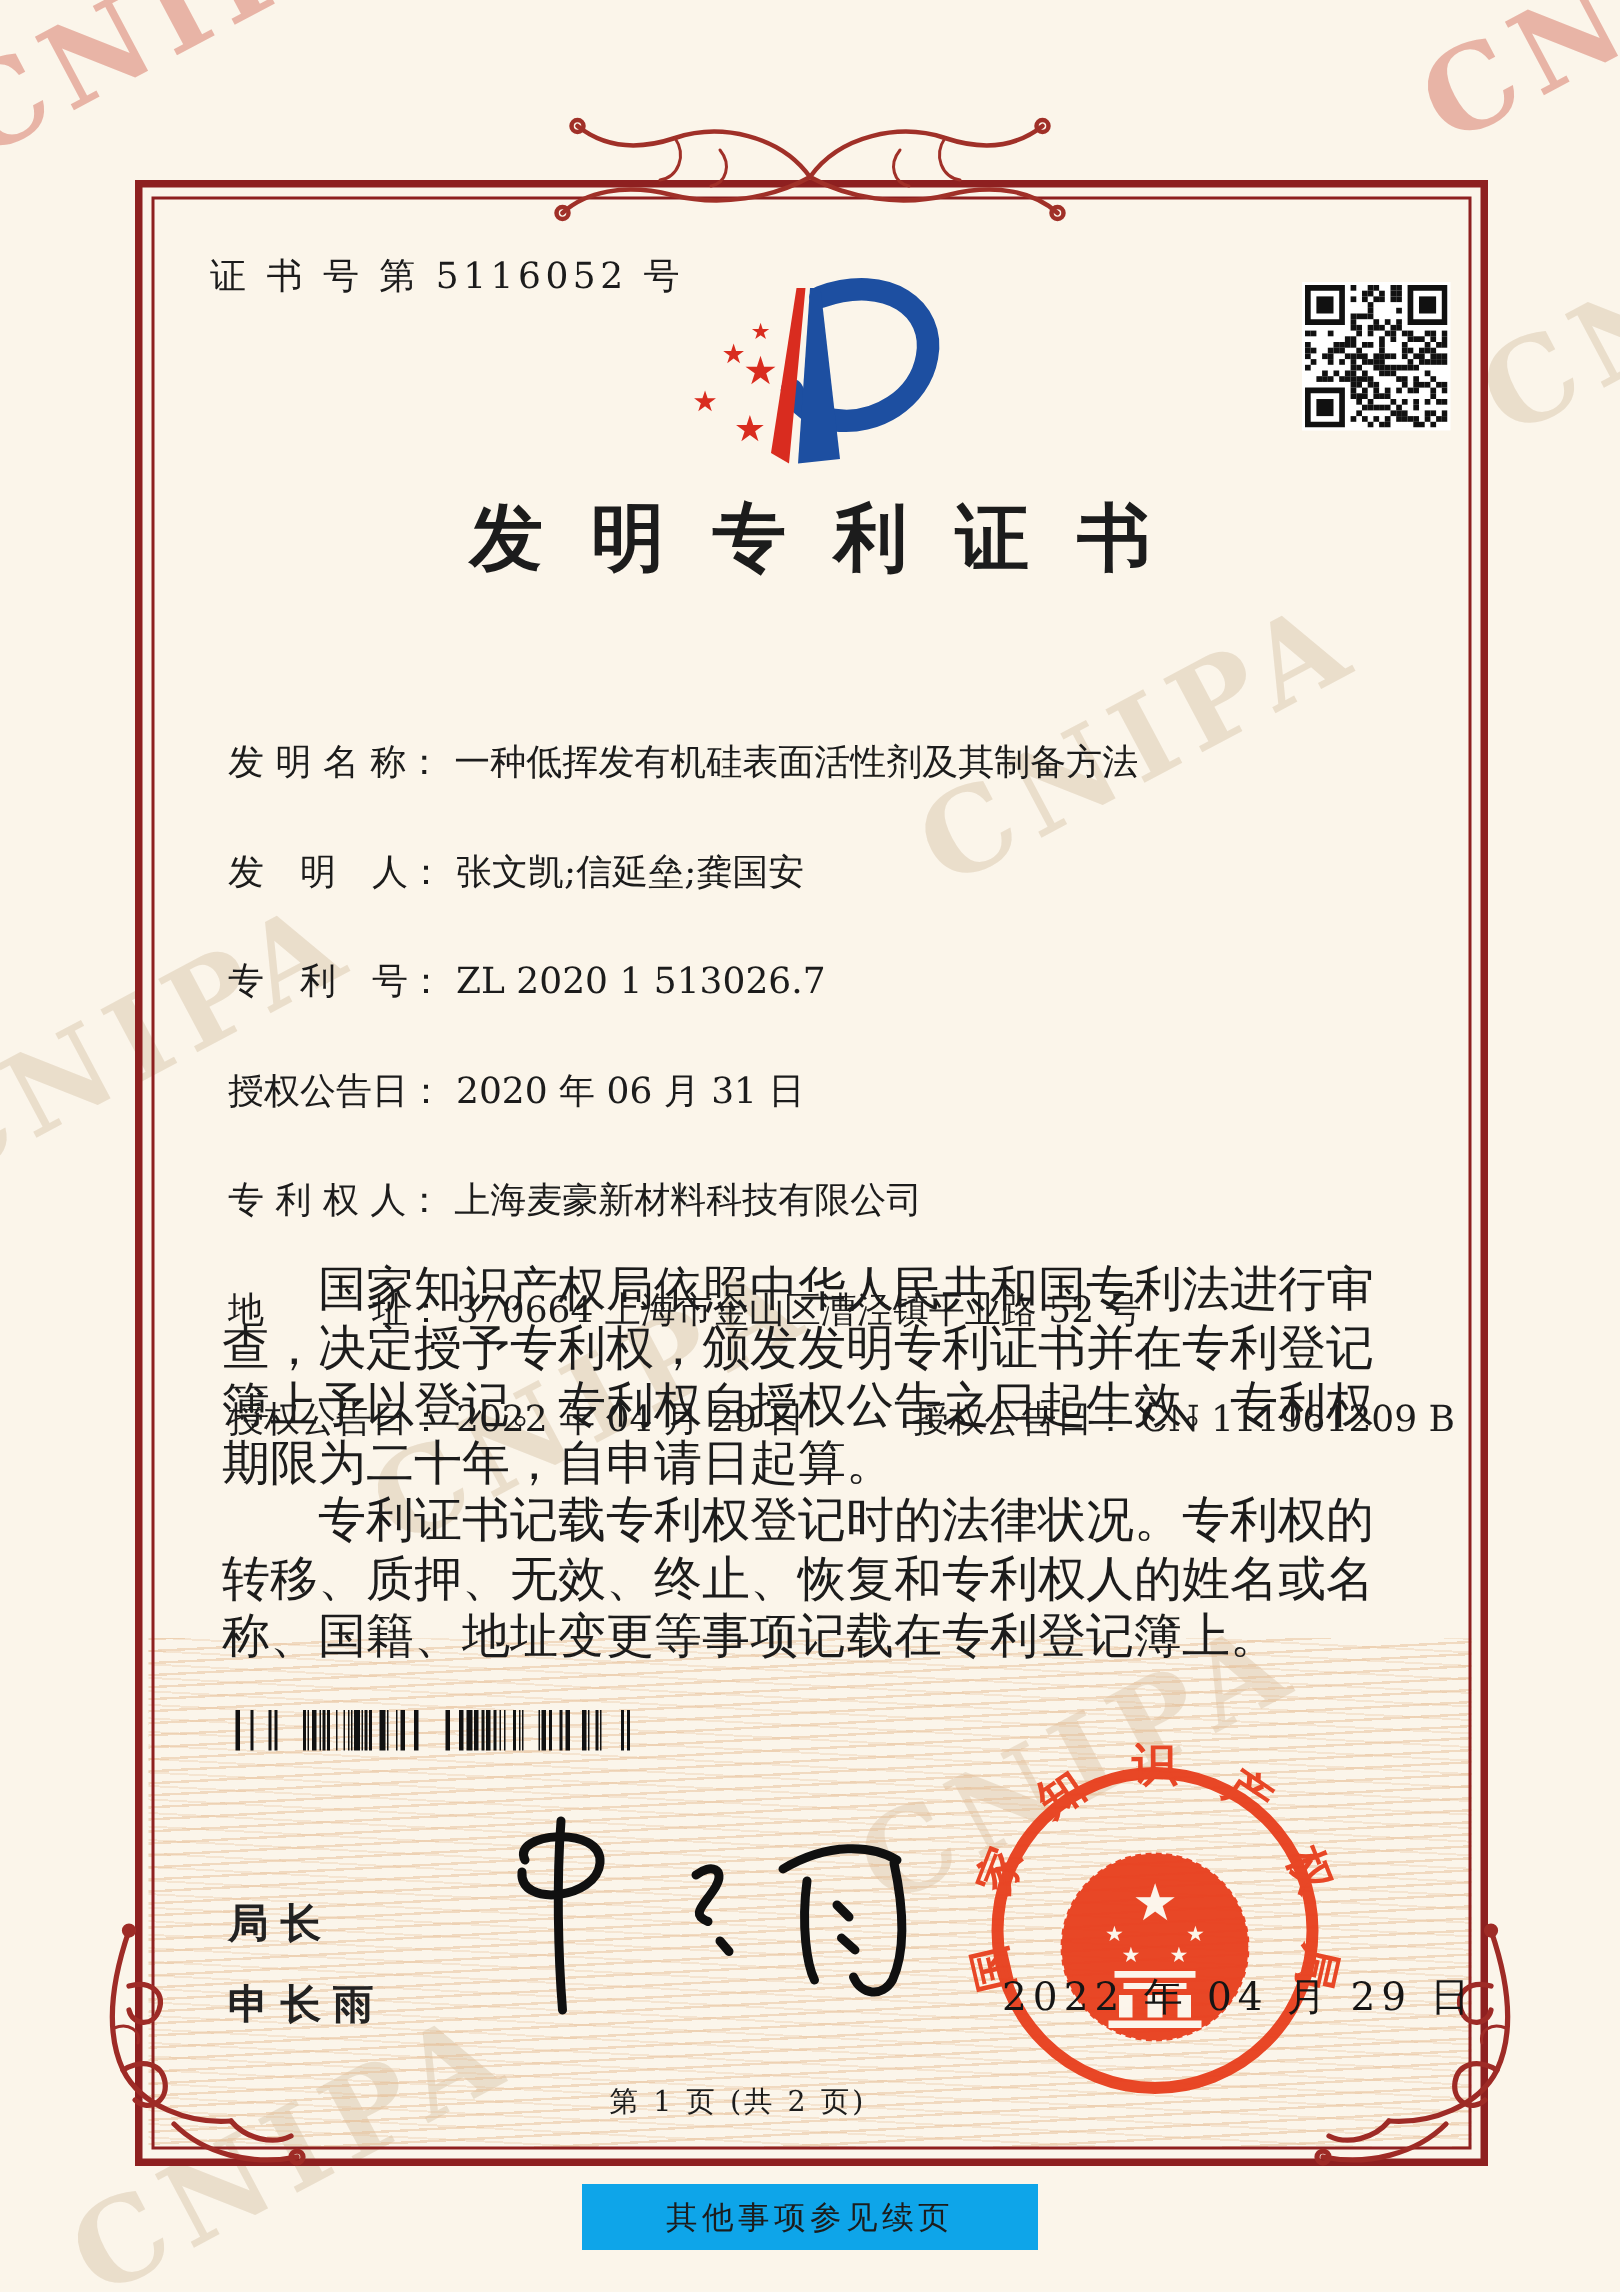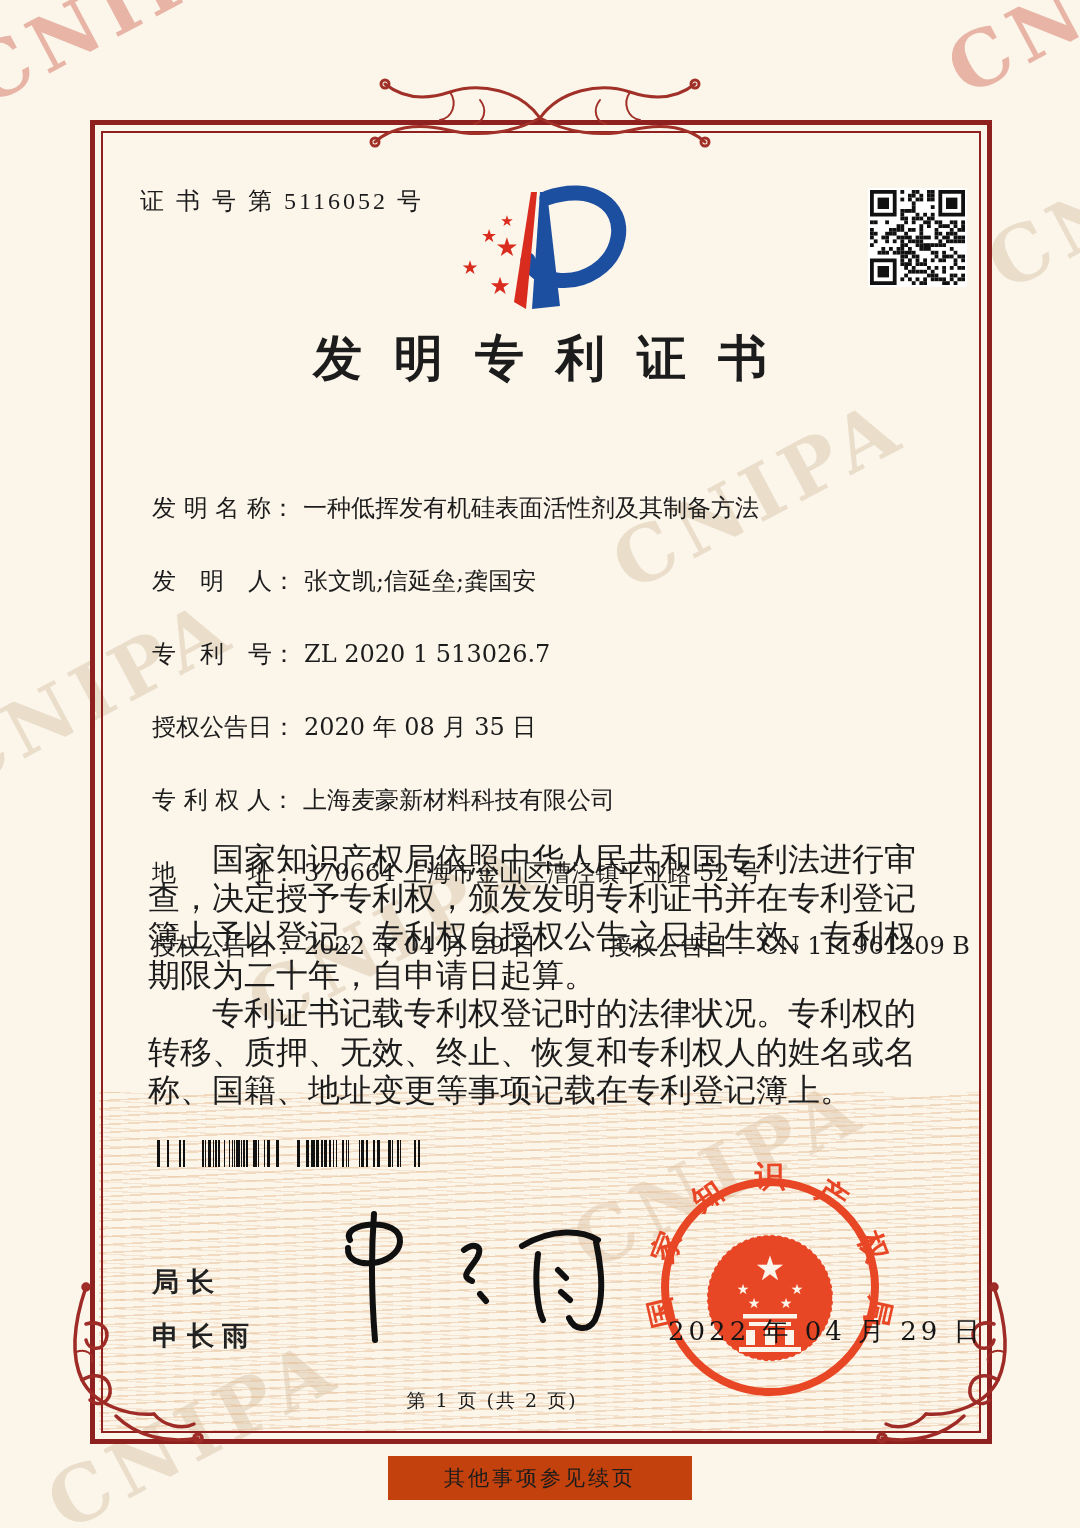--- a/index.html
+++ b/index.html
@@ -16,21 +16,21 @@
 
   
   .wave-band{position:absolute;left:99px;top:1092px;width:882px;height:340px;z-index:1;
     background:
       repeating-linear-gradient(177deg, rgba(230,190,150,0.50) 0 1.6px, rgba(230,190,150,0) 1.6px 8px),
       repeating-linear-gradient(183deg, rgba(230,190,150,0.30) 0 1.3px, rgba(230,190,150,0) 1.3px 9px);
   }
 
   .ornament{position:absolute;z-index:3;}
 
-  .cert-no{position:absolute;left:140px;top:185px;font-size:24px;letter-spacing:3px;z-index:4;font-family:Liberation Serif, serif;}
+  .cert-no{position:absolute;left:140px;top:168px;font-size:24px;letter-spacing:3px;z-index:4;}
 
   .logo{position:absolute;left:452px;top:176px;width:185px;height:148px;z-index:4;}
   .qr{position:absolute;left:868px;top:188px;width:95px;height:95px;background:#ffffff;padding:2px;z-index:4;}
   .qr svg{display:block;}
 
   .title{position:absolute;left:0;top:326px;width:1080px;text-align:center;font-size:49px;font-weight:700;letter-spacing:32px;margin-left:16px;z-index:4;}
 
   .fields{position:absolute;left:152px;top:452px;width:800px;font-size:24px;z-index:4;margin-top:40px;}
   .frow{margin-bottom:41px;white-space:nowrap;}
   .flabel{display:inline-block;}
@@ -46,21 +46,21 @@
   .director{position:absolute;left:152px;top:1236px;z-index:4;font-family:"DejaVu Sans","Liberation Sans",sans-serif;font-weight:600;font-size:27px;letter-spacing:8px;color:#222;margin-top:28px;}
   .director div{margin-bottom:18px;}
 
   .signature{position:absolute;left:312px;top:1198px;width:320px;height:160px;z-index:4;}
 
   .seal{position:absolute;left:645px;top:1162px;width:250px;height:250px;z-index:5;opacity:0.96;}
   .seal-date{position:absolute;left:668px;top:1314px;width:230px;font-size:26px;letter-spacing:4px;color:#151515;z-index:6;white-space:nowrap;}
 
   .page-num{position:absolute;left:0;top:1388px;width:984px;text-align:center;font-size:19px;letter-spacing:2px;z-index:4;}
 
-  .footer-box{position:absolute;left:388px;top:1456px;width:304px;height:44px;background:#c2410c;z-index:4;text-align:center;line-height:44px;font-size:21px;letter-spacing:3px;}
+  .footer-box{position:absolute;left:388px;top:1456px;width:304px;height:44px;background:#0ea5e9;z-index:4;text-align:center;line-height:44px;font-size:21px;letter-spacing:3px;}
 </style>
 </head>
 <body>
 
 <div id="page">
 
   <div class="wm red" style="left:-45px;top:-35px;">CNIPA</div>
   <div class="wm red" style="left:935px;top:-45px;">CNIPA</div>
   <div class="wm" style="left:975px;top:150px;">CNIPA</div>
   <div class="wm" style="left:600px;top:450px;">CNIPA</div>
@@ -360,21 +360,21 @@
     <div class="frow">
       <span class="flabel">发 明 名 称：</span><span class="fvalue">一种低挥发有机硅表面活性剂及其制备方法</span>
     </div>
     <div class="frow">
       <span class="flabel">发　明　人：</span><span class="fvalue">张文凯;信延垒;龚国安</span>
     </div>
     <div class="frow">
       <span class="flabel">专　利　号：</span><span class="fvalue">ZL 2020 1 513026.7</span>
     </div>
     <div class="frow">
-      <span class="flabel">授权公告日：</span><span class="fvalue">2020 年 08 月 35 日</span>
+      <span class="flabel">授权公告日：</span><span class="fvalue">2020 年 06 月 31 日</span>
     </div>
     <div class="frow">
       <span class="flabel">专 利 权 人：</span><span class="fvalue">上海麦豪新材料科技有限公司</span>
     </div>
     <div class="frow">
       <span class="flabel">地　　　址：</span><span class="fvalue">370664 上海市金山区漕泾镇平业路 52 号</span>
     </div>
     <div class="frow">
       <span class="flabel">授权公告日：</span><span class="fvalue">2022 年 04 月 29 日</span><span class="fpair2">授权公告日：</span><span class="fvalue">CN 111961209 B</span>
     </div>

